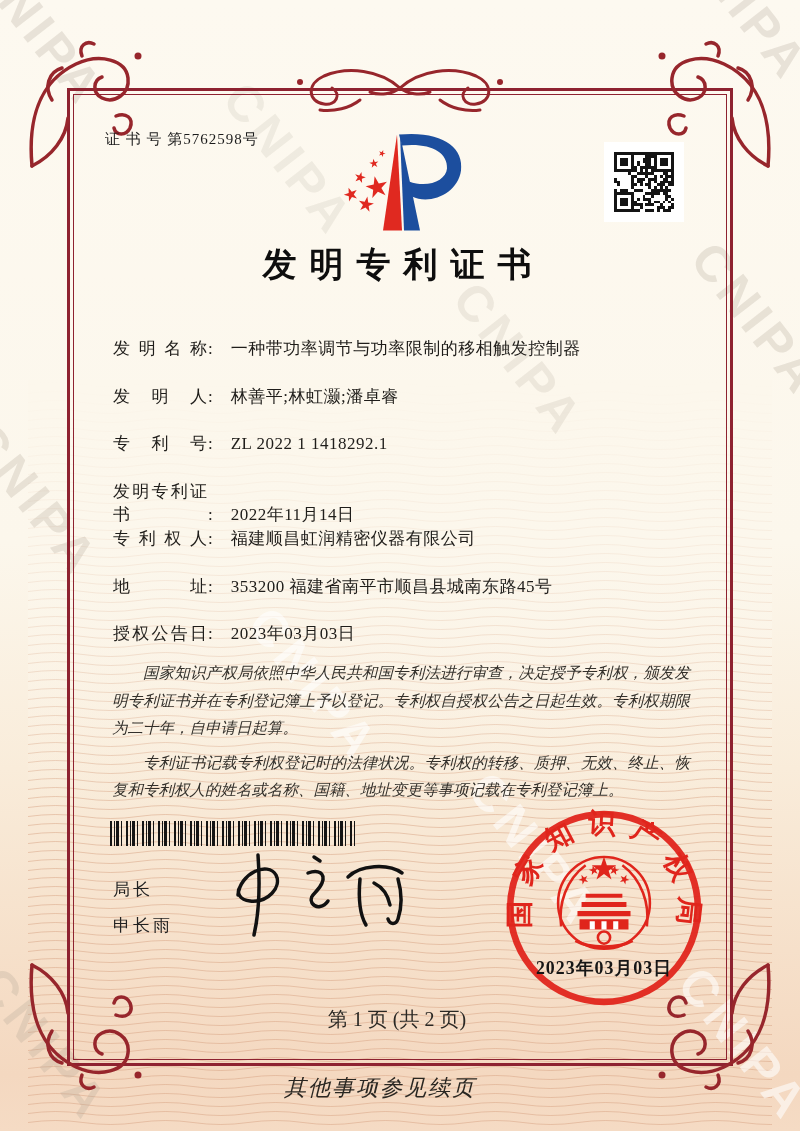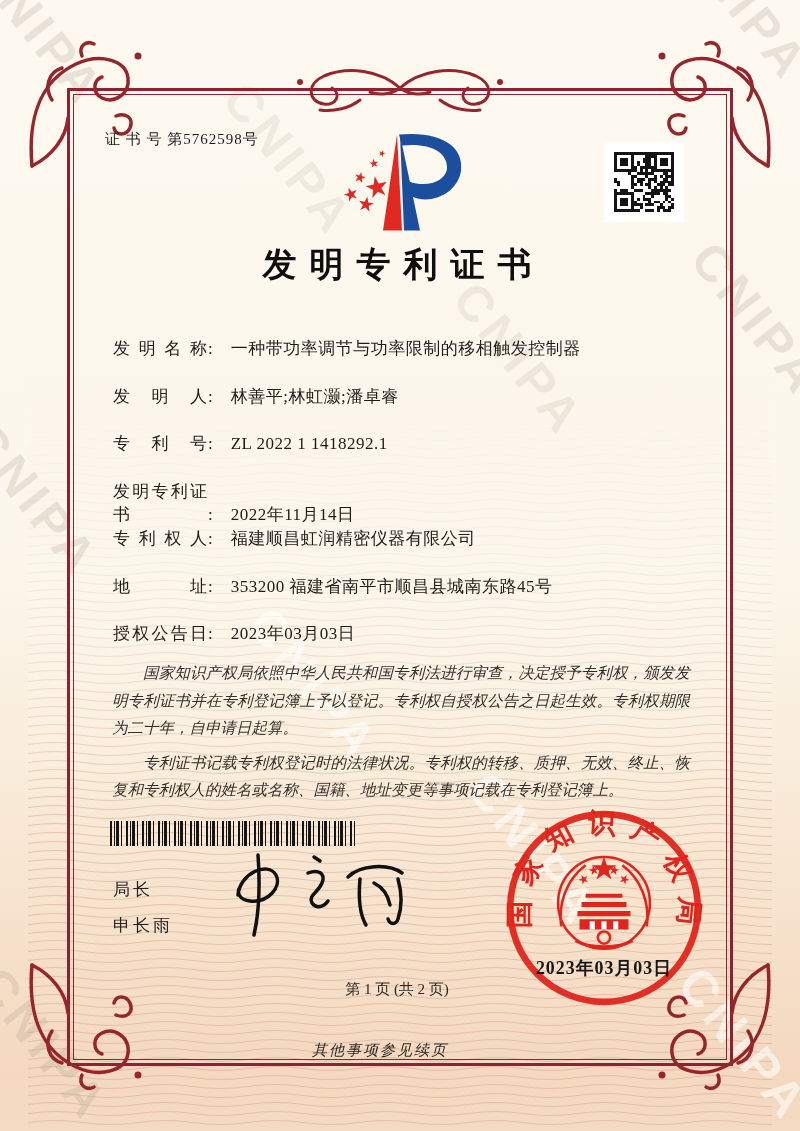--- a/index.html
+++ b/index.html
@@ -44,22 +44,22 @@
   
   .barcode{position:absolute;left:110px;top:821px;width:246px;height:25px;
     background:repeating-linear-gradient(90deg,#151515 0 2px,transparent 2px 4px,#151515 4px 5px,
       transparent 5px 6px,#151515 6px 9px,transparent 9px 11px,#151515 11px 12px,transparent 12px 16px);}
   
   .director{position:absolute;left:113px;top:872px;font-family:"Liberation Sans",sans-serif;
     font-size:17px;letter-spacing:3px;color:#222;line-height:36px;}
   .signature{position:absolute;left:210px;top:843px;}
   .seal{position:absolute;left:502px;top:806px;}
   
-  .pageinfo{position:absolute;left:67px;top:980px;width:660px;text-align:center;font-size:15px;color:#2a2824;}
-  .footnote{position:absolute;left:0;top:1041px;width:760px;text-align:center;font-size:15px;
+  .pageinfo{position:absolute;left:67px;top:1006px;width:660px;text-align:center;font-size:20px;color:#2a2824;}
+  .footnote{position:absolute;left:0;top:1073px;width:760px;text-align:center;font-size:22px;
     font-style:italic;letter-spacing:2px;color:#2a2722;}
 </style>
 </head>
 <body>
 
 <div class="page">
 
   <svg width="0" height="0" style="position:absolute" aria-hidden="true">
     <defs>
       <path id="star5" d="M0,-10 L2.25,-3.09 L9.51,-3.09 L3.63,1.18 L5.88,8.09 L0,3.82 L-5.88,8.09 L-3.63,1.18 L-9.51,-3.09 L-2.25,-3.09 Z"></path>

